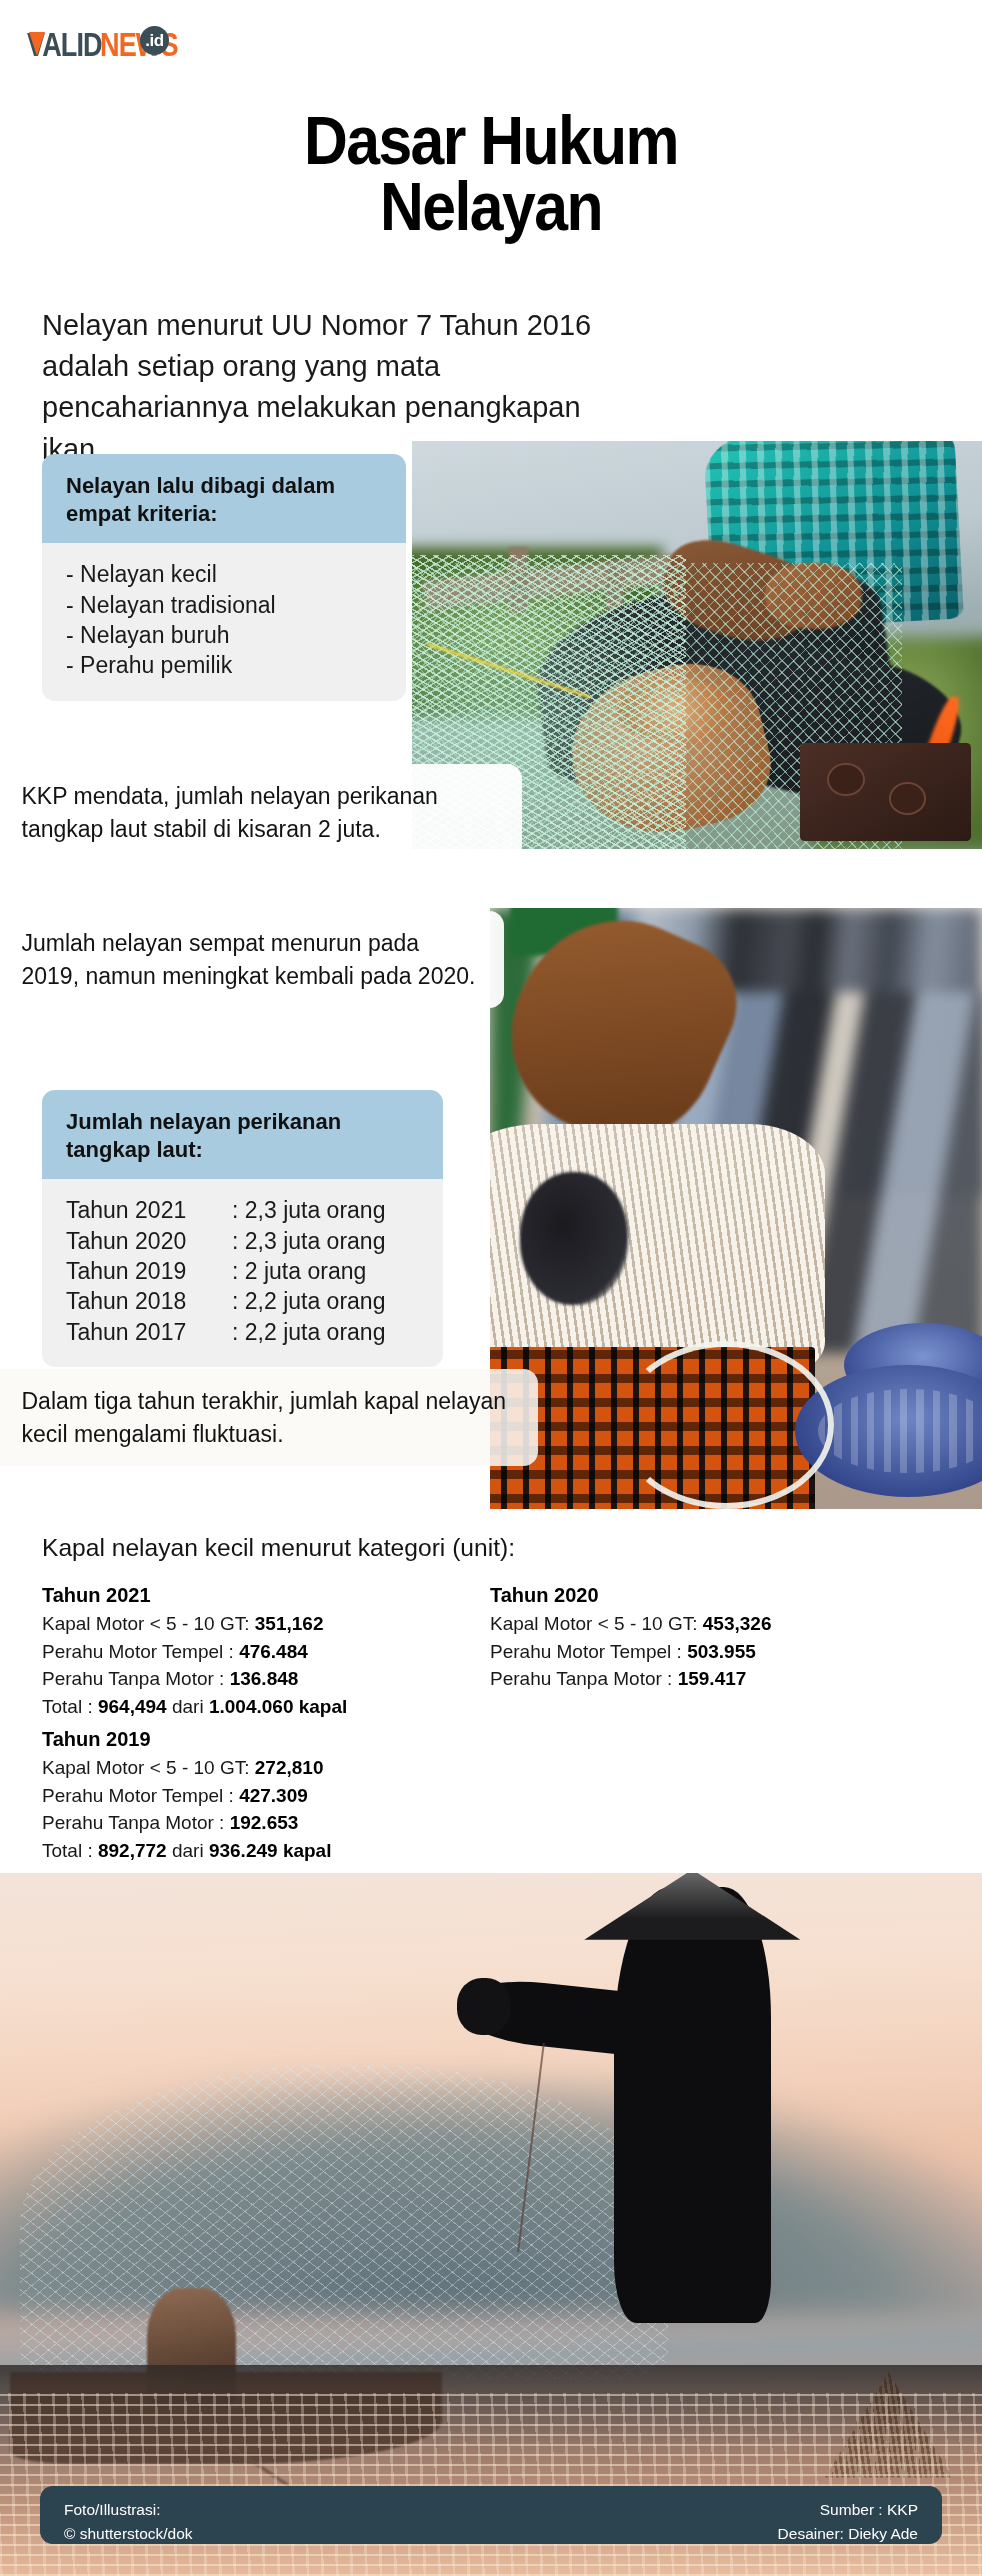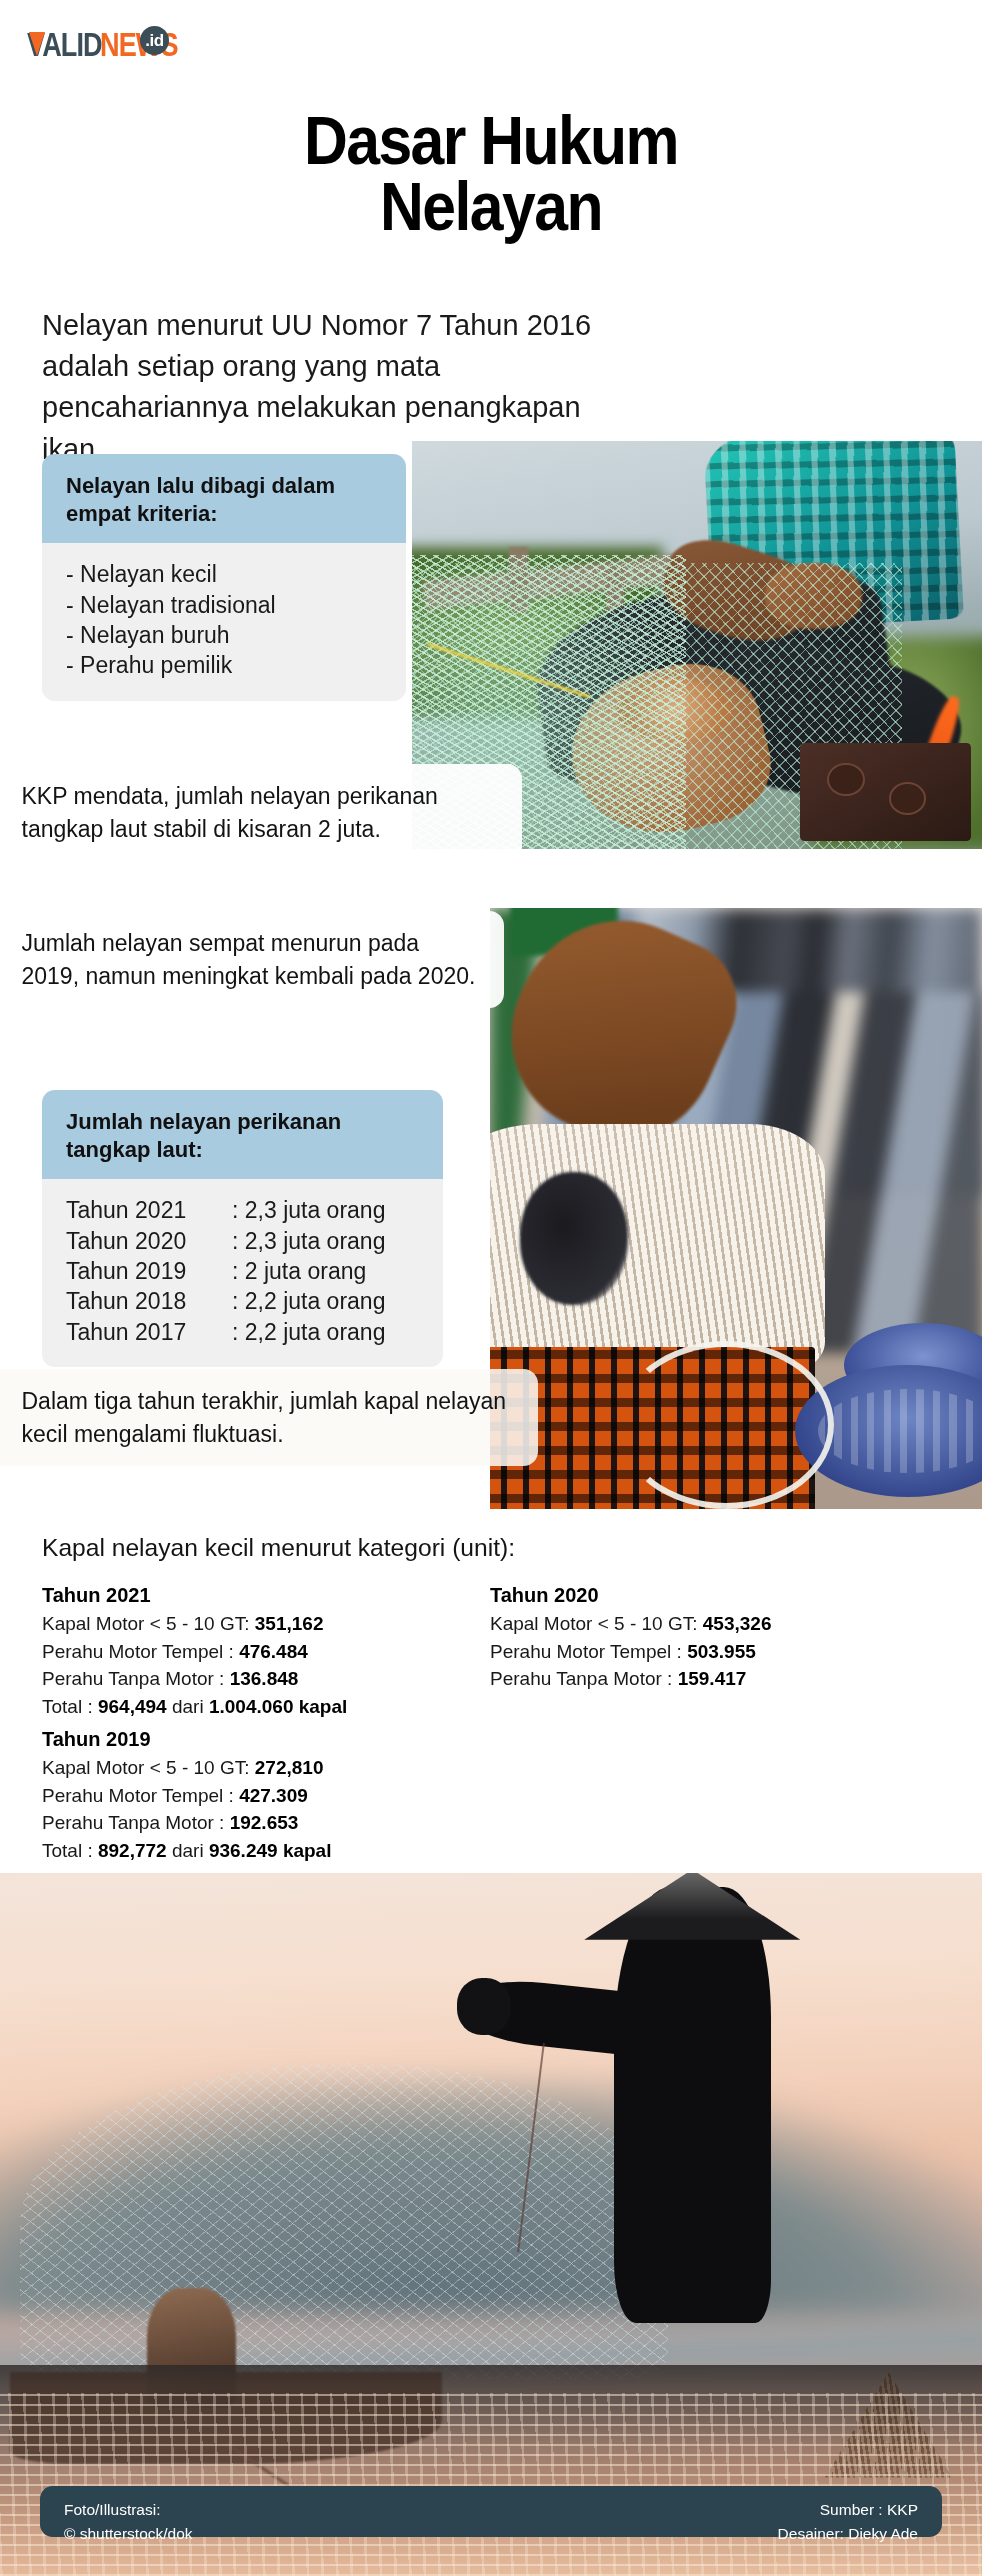--- a/index.html
+++ b/index.html
@@ -431,21 +431,21 @@
   .stat-block .yr { font-weight: bold; font-size: 20px; color: #000; }
   .stat-block b { font-weight: bold; color: #000; text-align: right; }
   #stat-2021 { left: 42px;  top: 67px;  width: 392px; }
   #stat-2020 { left: 490px; top: 67px;  width: 392px; }
   #stat-2019 { left: 42px;  top: 211px; width: 392px; }
 
   
   #footer {
     position: absolute;
     left: 40px; top: 2486px;
-    width: 902px; height: 51px;
+    width: 902px; height: 58px;
     background: #2c4450;
     border-radius: 12.8px;
     color: #ffffff;
     padding: 12px 24px;
   }
   #footer .left  { position: absolute; left: 24px; top: 12px; font-size: 15.5px; line-height: 1.58; }
   #footer .right { position: absolute; right: 24px; top: 12px; font-size: 15.5px; line-height: 1.58; text-align: right; }
 </style>
 </head>
 <body>

